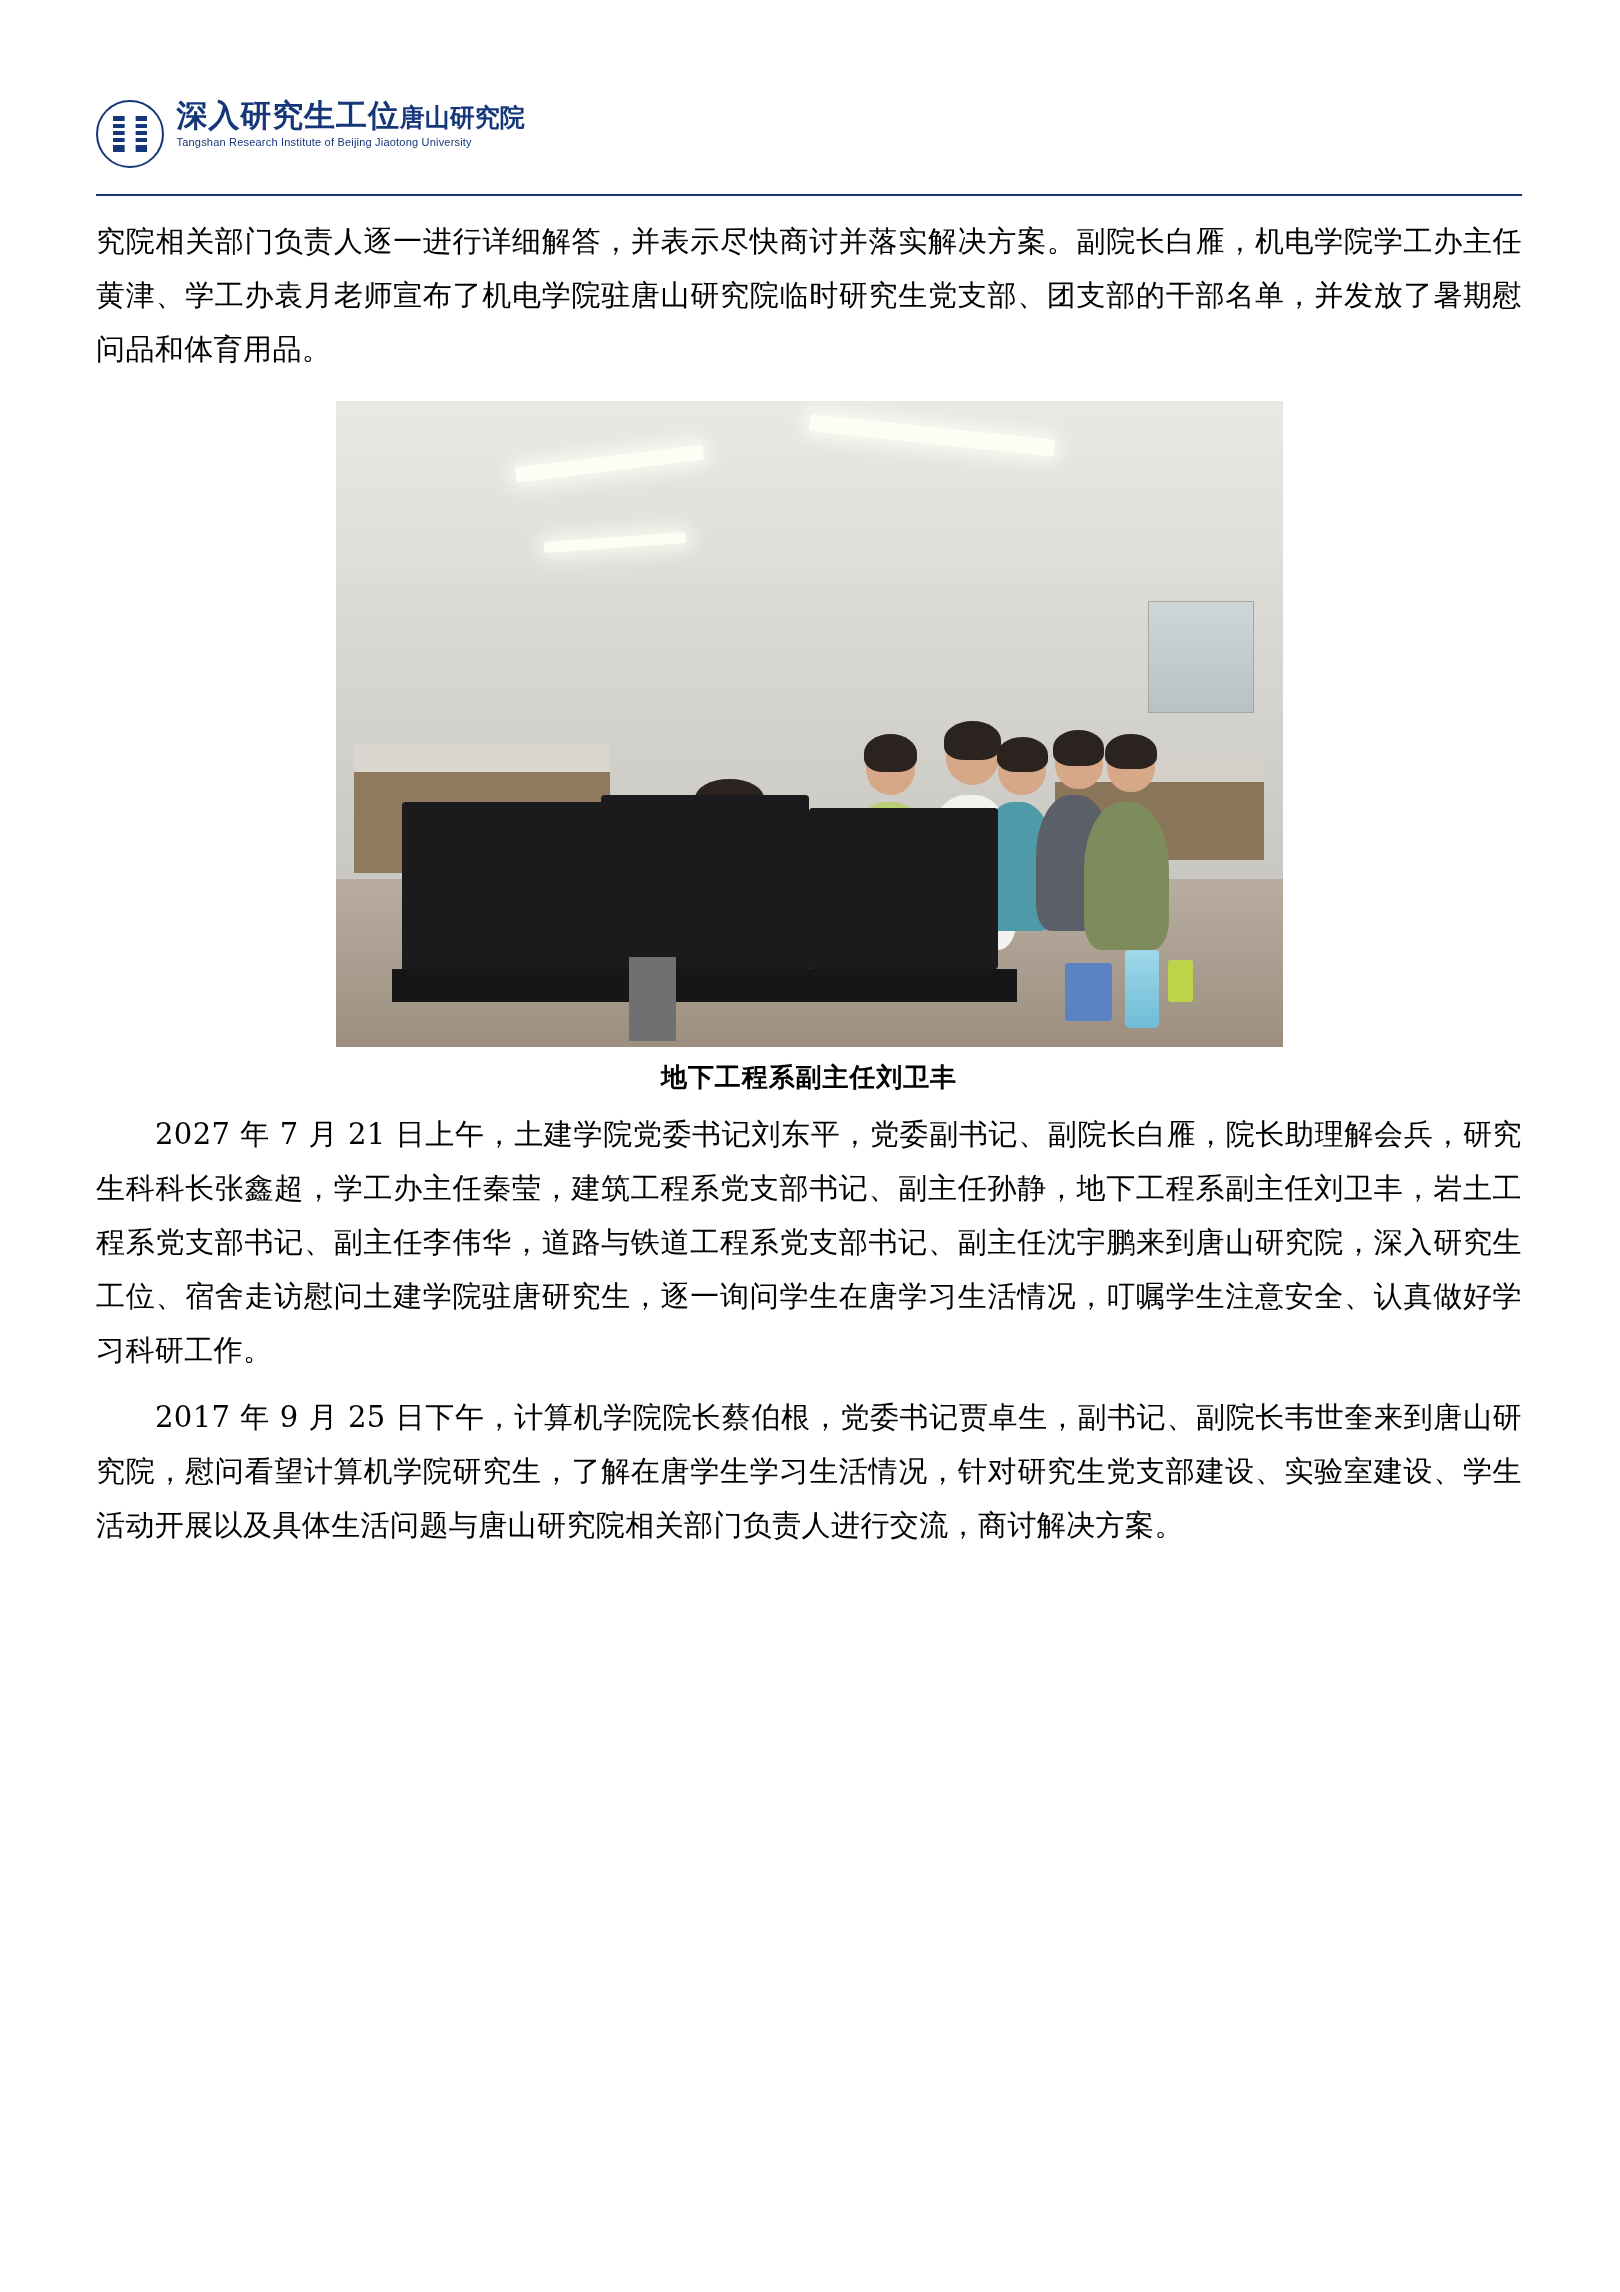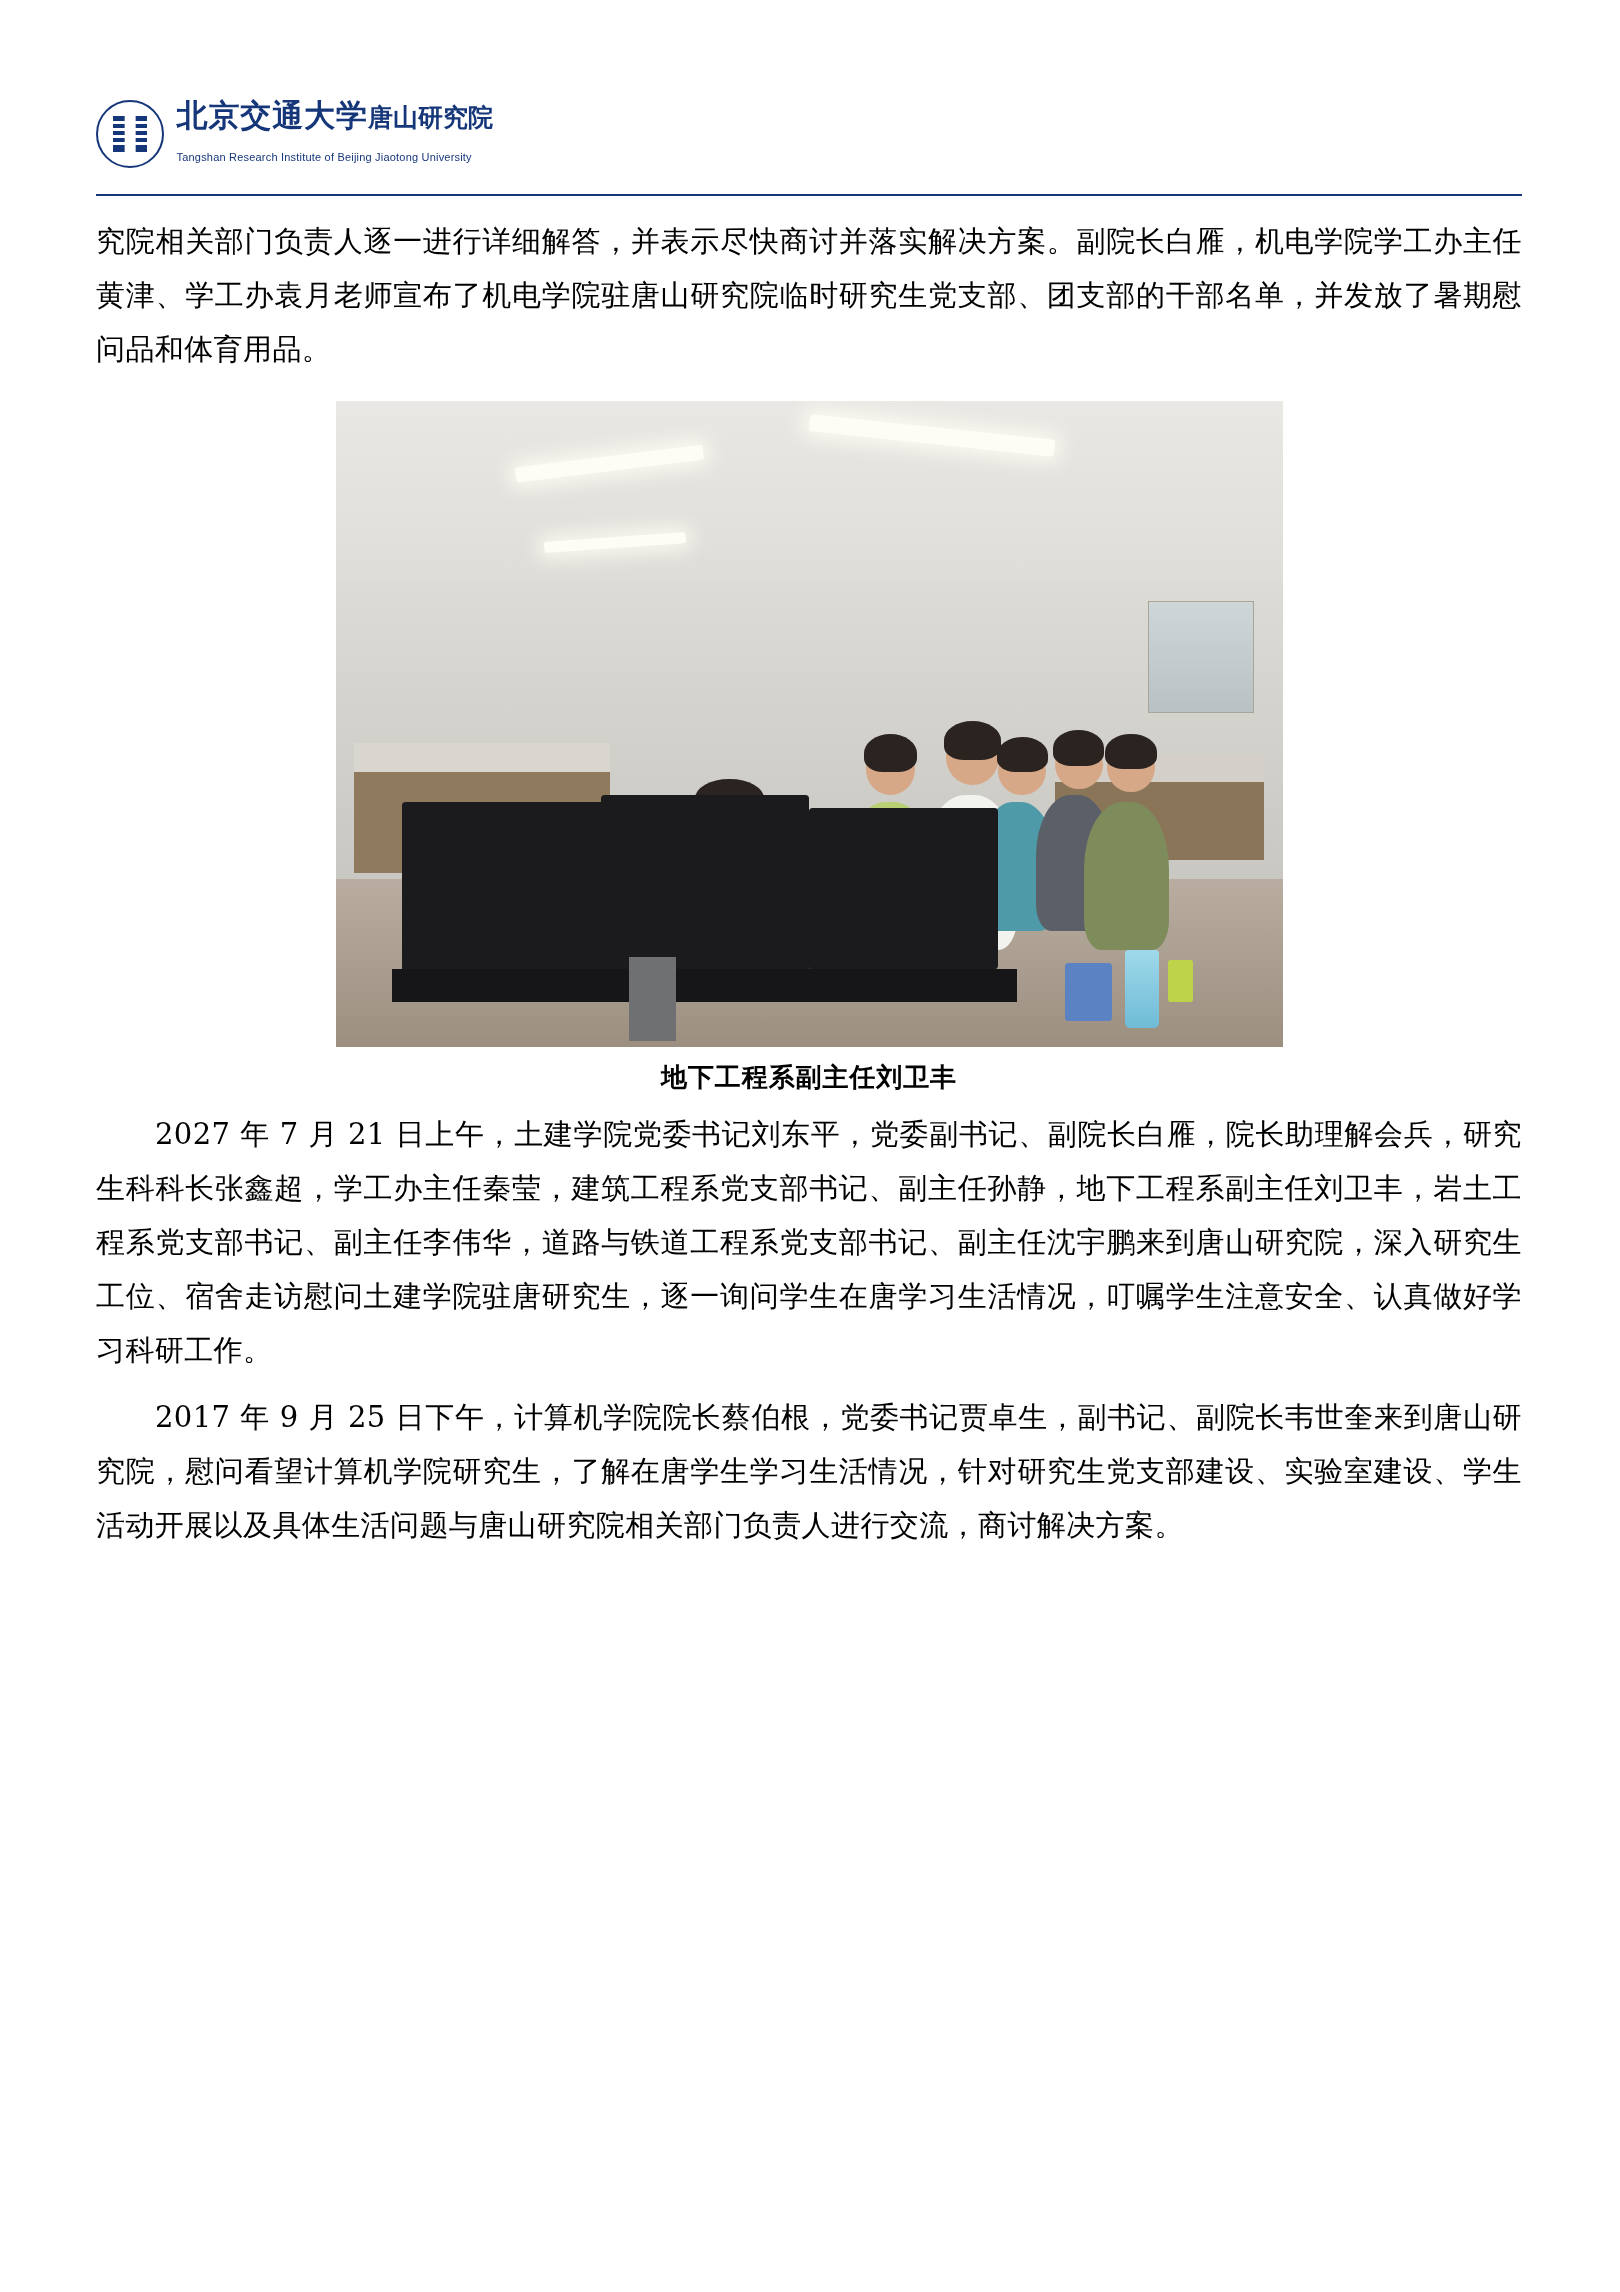--- a/index.html
+++ b/index.html
@@ -87,21 +87,21 @@
   .logo-cn .inst {
     font-size: 25px;
     letter-spacing: 0px;
   }
   .logo-en {
     display: block;
     font-family: "Liberation Sans", sans-serif;
     font-size: 11px;
     color: #16367a;
     letter-spacing: 0.2px;
-    margin-top: 18px;
+    margin-top: 3px;
     white-space: nowrap;
   }
   .header-right {
     position: absolute;
     right: 0;
     top: 1.8px;
     text-align: right;
     font-family: "Liberation Serif", serif;
     font-size: 22px;
     line-height: 1.6;
@@ -255,21 +255,21 @@
 </style>
 </head>
 <body>
 
 <div class="page">
 
   <div class="header">
     <div class="logo-block">
       <div class="logo-seal"></div>
       <div class="logo-text">
-        <span class="logo-cn"><span>北京交通大学</span><span class="inst">唐山研究院</span></span>
+        <span class="logo-cn"><span>深入研究生工位</span><span class="inst">唐山研究院</span></span>
         <span class="logo-en">Tangshan Research Institute of Beijing Jiaotong University</span>
       </div>
     </div>
   </div>
   <div class="header-rule"></div>
 
   <div class="content">
 
     <p class="para">究院相关部门负责人逐一进行详细解答，并表示尽快商讨并落实解决方案。副院长白雁，机电学院学工办主任黄津、学工办袁月老师宣布了机电学院驻唐山研究院临时研究生党支部、团支部的干部名单，并发放了暑期慰问品和体育用品。</p>
 

